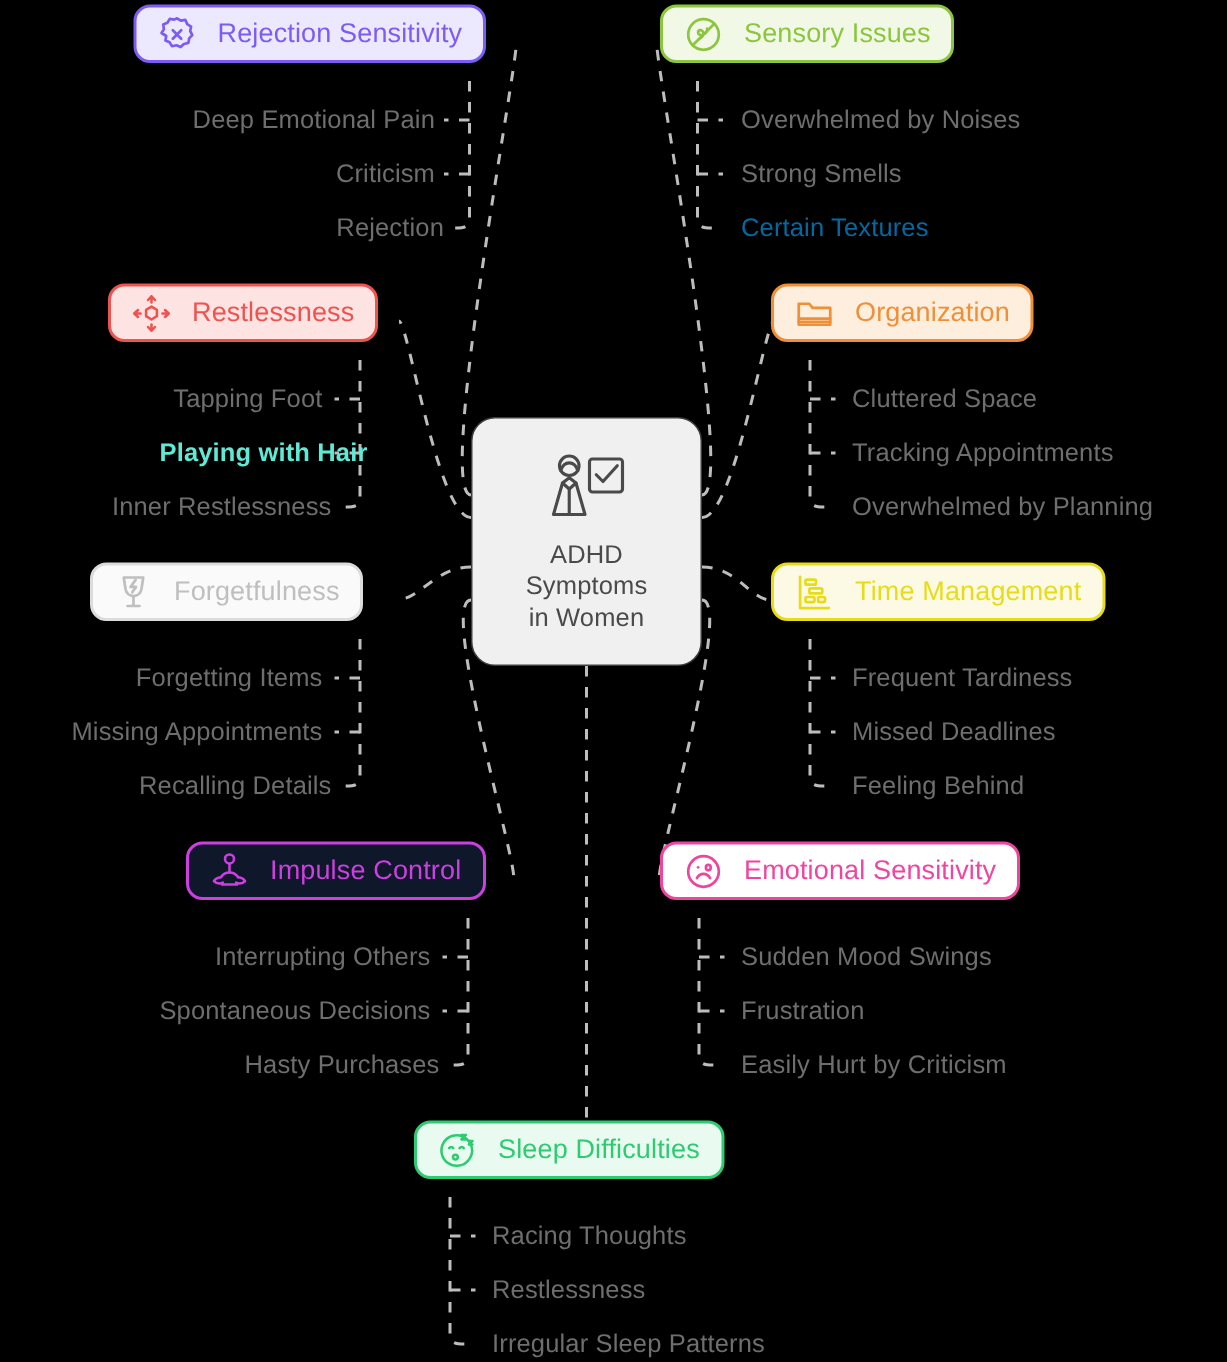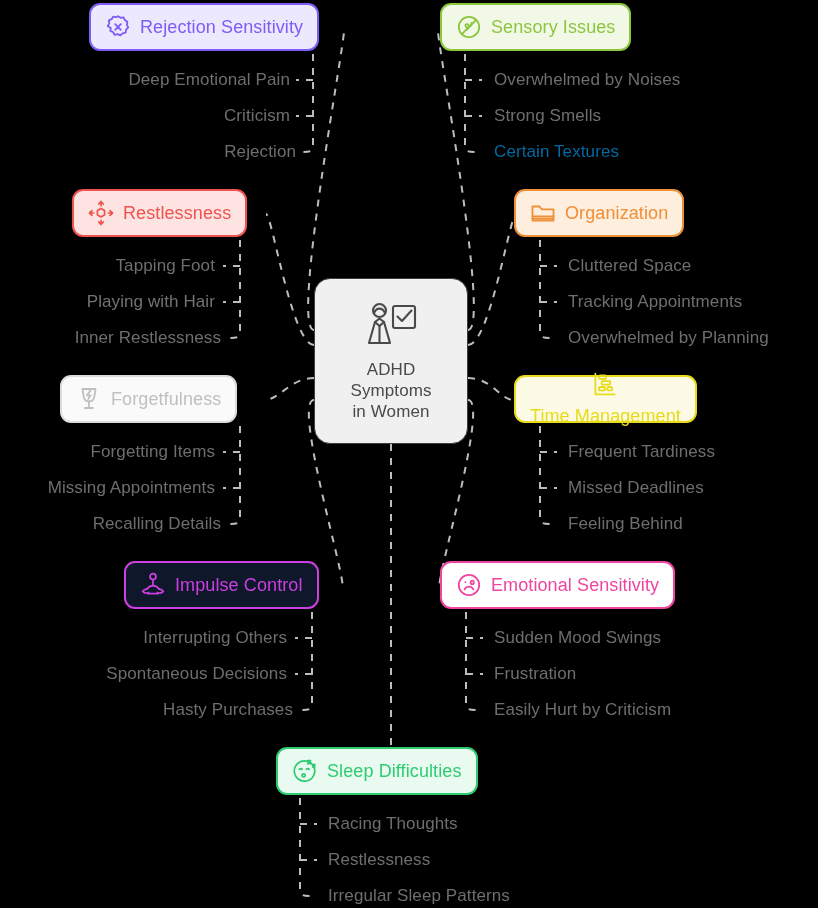--- a/index.html
+++ b/index.html
@@ -21,22 +21,22 @@
   .center-icon{width:56px;height:52px;display:block;margin-bottom:6px;}
   .center-label{
     color:#4a4a4a;font-size:17px;line-height:21px;text-align:center;
     letter-spacing:.1px;white-space:pre-line;
   }
 
   
   .node{
     position:absolute;box-sizing:border-box;
     border-width:2px;border-style:solid;border-radius:11px;
-    display:flex;align-items:center;justify-content:center;gap:9px;
-    padding:0 14px;height:48px;z-index:4;
+    display:flex;align-items:center;justify-content:center;gap:14px;
+    padding:0 14px;height:39px;z-index:4;
   }
   .node .nlabel{font-size:18px;letter-spacing:.1px;white-space:nowrap;}
   .node .nicon{width:26px;height:26px;flex:0 0 26px;display:block;}
   .node.icon-left{flex-direction:row;}
   .node.icon-right{flex-direction:row-reverse;}
 
   
   .leaf{
     position:absolute;color:#6e6e6e;font-size:17px;line-height:20px;
     white-space:nowrap;z-index:3;letter-spacing:.1px;
@@ -153,21 +153,21 @@
 
   <div class="node icon-right" id="n-forgetfulness" style="left: 60px; top: 375px; border-color: rgb(220, 220, 220); background: rgb(250, 250, 250);">
     <span class="nlabel" style="color: rgb(191, 191, 191);">Forgetfulness</span>
     <svg class="nicon" viewBox="0 0 26 26" fill="none" stroke-width="1.8" stroke-linecap="round" stroke-linejoin="round" stroke="#bfbfbf">
       <path d="M6.5 3h13l-1.2 7.8A5.6 5.6 0 0 1 13 15.4a5.6 5.6 0 0 1-5.3-4.6z"></path>
       <path d="M13 15.4V22M9 22h8"></path>
       <path d="M14.4 4.6 11 9.3h3.6l-2.4 3.6"></path>
     </svg>
   </div>
 
-  <div class="node icon-left" id="n-time-management" style="left: 514px; top: 375px; border-color: rgb(232, 220, 24); background: rgb(252, 250, 228); flex-direction: column;">
+  <div class="node icon-left" id="n-time-management" style="left: 514px; top: 375px; border-color: rgb(232, 220, 24); background: rgb(252, 250, 228);">
     <svg class="nicon" viewBox="0 0 26 26" fill="none" stroke-width="1.8" stroke-linecap="round" stroke-linejoin="round" stroke="#e8dc18">
       <path d="M3.4 2.6v20.8h19.2"></path>
       <rect x="7" y="4.4" width="7" height="3.4" rx="1"></rect>
       <rect x="9.6" y="10.2" width="8.6" height="3.4" rx="1"></rect>
       <rect x="7" y="16" width="6" height="3.4" rx="1"></rect>
       <rect x="15.4" y="16" width="4.6" height="3.4" rx="1"></rect>
     </svg>
     <span class="nlabel" style="color: rgb(232, 220, 24);">Time Management</span>
   </div>
 
@@ -205,21 +205,21 @@
 
   <div class="leaf r" style="right: 528px; top: 70px; color: rgb(110, 110, 110);">Deep Emotional Pain</div>
   <div class="leaf r" style="right: 528px; top: 106px; color: rgb(110, 110, 110);">Criticism</div>
   <div class="leaf r" style="right: 522px; top: 142px; color: rgb(110, 110, 110);">Rejection</div>
 
   <div class="leaf l" style="left: 494px; top: 70px; color: rgb(110, 110, 110);">Overwhelmed by Noises</div>
   <div class="leaf l" style="left: 494px; top: 106px; color: rgb(110, 110, 110);">Strong Smells</div>
   <div class="leaf l" style="left: 494px; top: 142px; color: #0369a1;">Certain Textures</div>
 
   <div class="leaf r" style="right: 603px; top: 256px; color: rgb(110, 110, 110);">Tapping Foot</div>
-  <div class="leaf r" style="right: 603px; top: 292px; color: #737373;">Playing with Hair</div>
+  <div class="leaf r" style="right: 573px; top: 292px; color: #5eead4; font-weight: bold;">Playing with Hair</div>
   <div class="leaf r" style="right: 597px; top: 328px; color: rgb(110, 110, 110);">Inner Restlessness</div>
 
   <div class="leaf l" style="left: 568px; top: 256px; color: rgb(110, 110, 110);">Cluttered Space</div>
   <div class="leaf l" style="left: 568px; top: 292px; color: rgb(110, 110, 110);">Tracking Appointments</div>
   <div class="leaf l" style="left: 568px; top: 328px; color: rgb(110, 110, 110);">Overwhelmed by Planning</div>
 
   <div class="leaf r" style="right: 603px; top: 442px; color: rgb(110, 110, 110);">Forgetting Items</div>
   <div class="leaf r" style="right: 603px; top: 478px; color: rgb(110, 110, 110);">Missing Appointments</div>
   <div class="leaf r" style="right: 597px; top: 514px; color: rgb(110, 110, 110);">Recalling Details</div>
 

